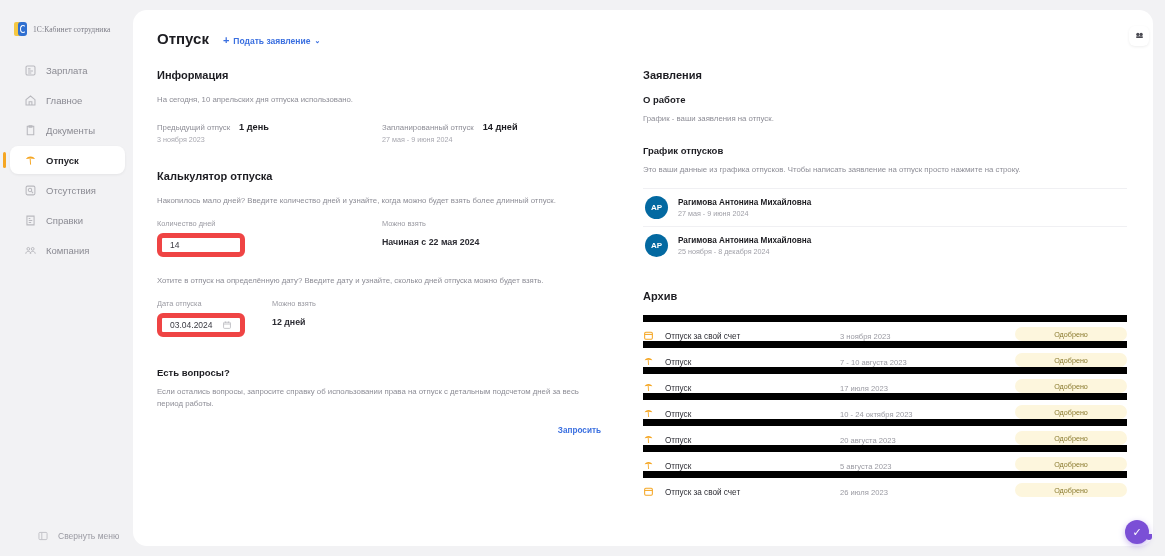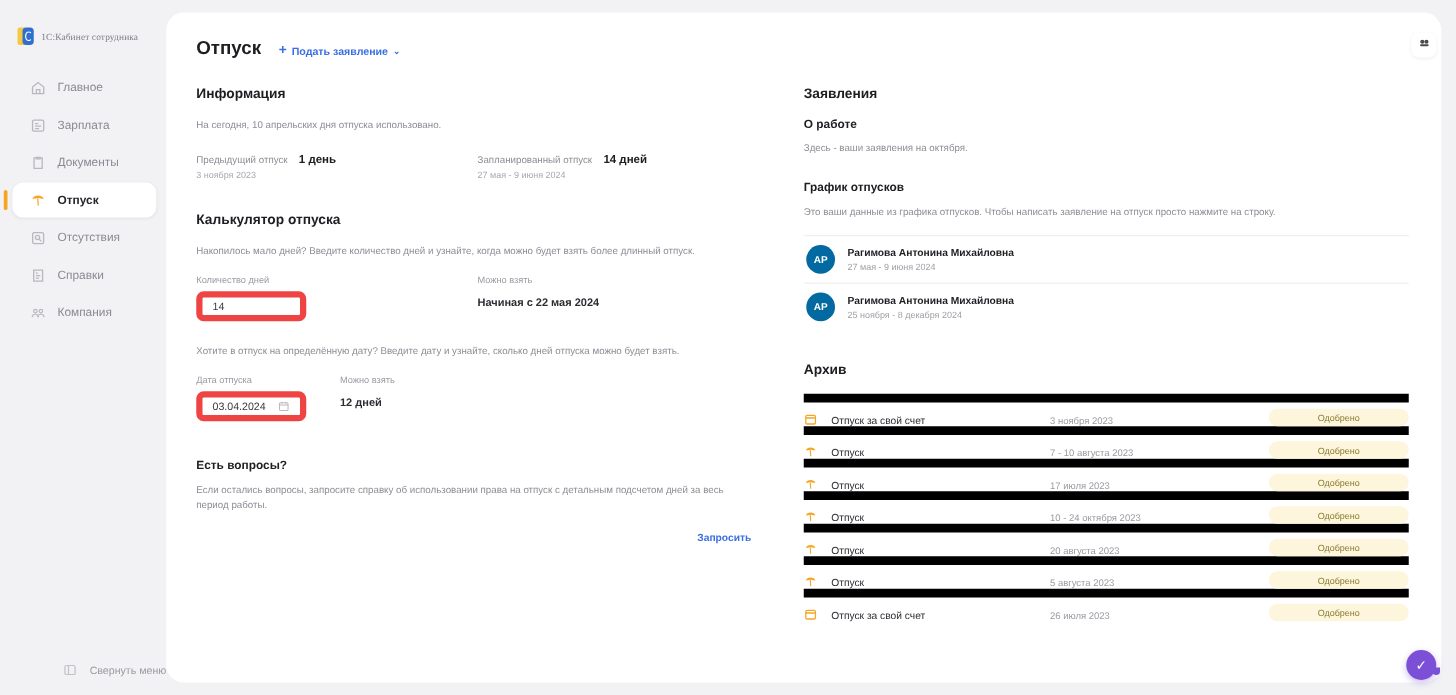--- a/index.html
+++ b/index.html
@@ -44,21 +44,21 @@
     content:""; position:absolute; left:-7px; top:6px;
     width:3px; height:16px; background:#f5a623; border-radius:2px;
   }
   .nav-ico { width: 13px; height: 13px; flex: 0 0 13px; display:flex; align-items:center; justify-content:center; opacity:.55;}
   .nav-item.active .nav-ico { opacity: 1; }
   .nav-ico svg { display:block; }
 
   .collapse {
     margin-top: auto; margin-bottom: 14px;
     display: flex; align-items: center; gap: 9px;
-    padding-left: 36px; font-size: 8.5px; color: #9a9aa2; cursor: pointer; white-space:nowrap;justify-content:flex-end;
+    padding-left: 36px; font-size: 8.5px; color: #9a9aa2; cursor: pointer; white-space:nowrap;
   }
 
   
   .main-wrap { flex: 1; padding: 10px 12px 10px 0; height: 556px; }
   .card {
     background: #fff; border-radius: 14px; height: 536px;
     padding: 20px 26px 10px 18px;
     position: relative; overflow: hidden;
   }
 
@@ -158,35 +158,35 @@
           <span class="b"></span>
           <span class="c"></span>
       </span>
       <span class="brand-text">1С:Кабинет сотрудника</span>
     </div>
 
     <nav class="nav">
       <div class="nav-item">
         <span class="nav-ico">
           <svg width="13" height="13" viewBox="0 0 16 16" fill="none" stroke="#8a8a92" stroke-width="1.3">
+            <rect x="2.5" y="2.5" width="11" height="11" rx="1.6"></rect>
+              <path d="M5 6h3M5 8.5h6M5 11h4"></path>
+          </svg>
+        </span>
+        <span>Зарплата</span>
+      </div>
+
+      <div class="nav-item">
+        <span class="nav-ico">
+          <svg width="13" height="13" viewBox="0 0 16 16" fill="none" stroke="#8a8a92" stroke-width="1.3">
             <path d="M2.5 7L8 2.5 13.5 7v6.5h-11z"></path>
               <path d="M6.3 13.5v-4h3.4v4"></path>
           </svg>
         </span>
         <span>Главное</span>
-      </div>
-
-      <div class="nav-item">
-        <span class="nav-ico">
-          <svg width="13" height="13" viewBox="0 0 16 16" fill="none" stroke="#8a8a92" stroke-width="1.3">
-            <rect x="2.5" y="2.5" width="11" height="11" rx="1.6"></rect>
-              <path d="M5 6h3M5 8.5h6M5 11h4"></path>
-          </svg>
-        </span>
-        <span>Зарплата</span>
       </div>
 
       <div class="nav-item">
         <span class="nav-ico">
           <svg width="13" height="13" viewBox="0 0 16 16" fill="none" stroke="#8a8a92" stroke-width="1.3">
             <path d="M4 2.8h8v10.4H4z"></path>
               <path d="M6.2 2.3h3.6v1.6H6.2z"></path>
           </svg>
         </span>
         <span>Документы</span>
@@ -326,21 +326,21 @@
             <p class="note">Если остались вопросы, запросите справку об использовании права на отпуск с детальным подсчетом дней за весь период работы.</p>
             <div class="ask-link">Запросить</div>
           </div>
         </div>
 
         <div class="col-right">
 
           <h2 class="sec">Заявления</h2>
 
           <h3 class="sub">О работе</h3>
-          <p class="note">Здесь - ваши заявления на октября.</p>
+          <p class="note">График - ваши заявления на отпуск.</p>
 
           <h3 class="sub" style="margin-top:20px">График отпусков</h3>
           <p class="note">Это ваши данные из графика отпусков. Чтобы написать заявление на отпуск просто нажмите на строку.</p>
 
           <div class="schedule-list">
             <div class="sched-row">
               <div class="avatar">АР</div>
               <div>
                 <div class="sched-name">Рагимова Антонина Михайловна</div>
                 <div class="sched-date">27 мая - 9 июня 2024</div>

